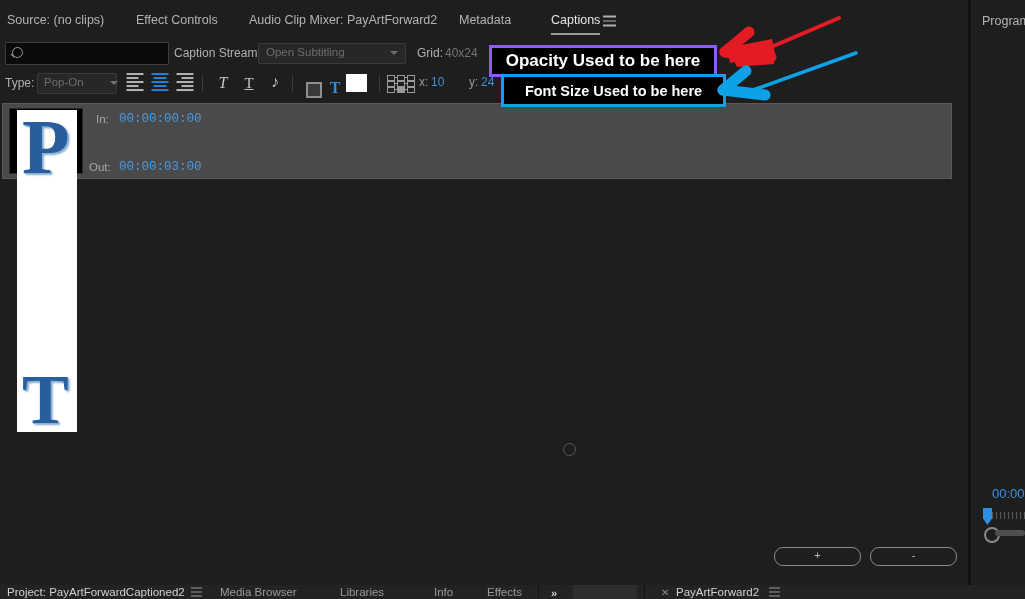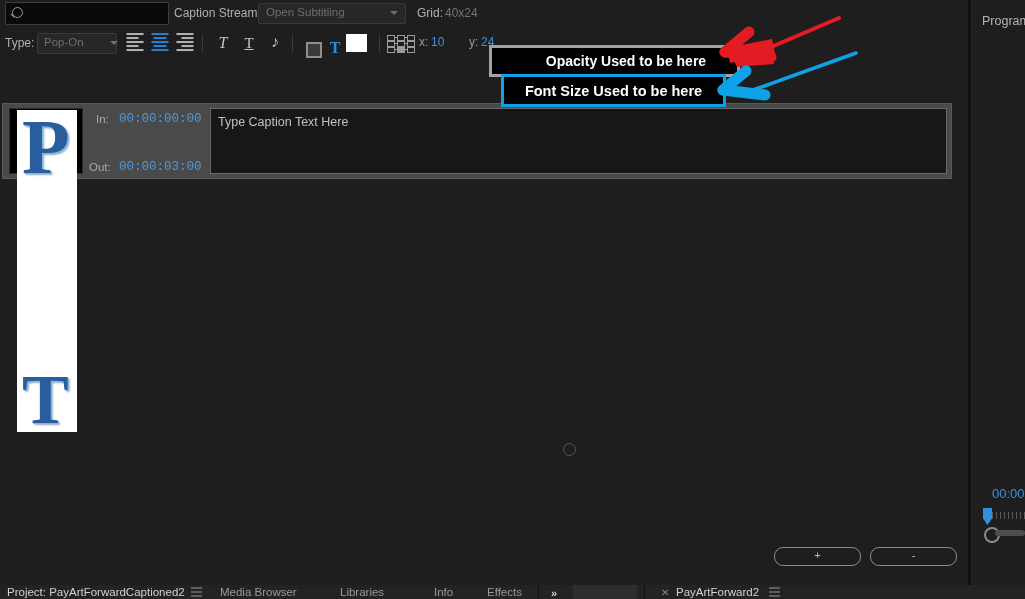--- a/index.html
+++ b/index.html
@@ -184,31 +184,46 @@
   .bottombar .vsep{position:absolute;top:0;width:1px;height:14px;background:#141414;}
   .bhamb{position:absolute;top:7px;transform:translateY(-50%);width:11px;height:9px;}
   .bhamb span{display:block;height:1.3px;background:#9a9a9a;margin-bottom:2.5px;}
   .chev2{position:absolute;top:2px;font-size:11px;color:#cfcfcf;font-weight:bold;}
   .closex{position:absolute;top:7px;transform:translateY(-50%);font-size:10px;color:#8a8a8a;}
   .bgap{position:absolute;top:0;width:64px;height:14px;background:#2e2e2e;}
 
   
   .anno{position:absolute;display:flex;align-items:center;justify-content:center;
     font-weight:bold;color:#ffffff;background:#000;white-space:nowrap;}
-  .anno.red{left:489px;top:45px;width:222px;height:26px;border:3px solid #a3a3a3;font-size:14px;padding-left:23px;}
+  .anno.red{left:489px;top:45px;width:222px;height:26px;border:3px solid #8b5cf6;font-size:17px;}
   .anno.blue{left:501px;top:74px;width:219px;height:27px;border:3px solid #0da2e7;font-size:14.5px;}
   .arrowsvg{position:absolute;left:715px;top:14px;width:150px;height:95px;pointer-events:none;}
 </style>
 </head>
 <body>
 
 <div class="app">
 
   <div class="captions-panel">
 
+    <div class="tabstrip">
+      <div class="tab" style="left:7px;">Source: (no clips)</div>
+      <div class="tab" style="left:136px;">Effect Controls</div>
+      <div class="tab" style="left:249px;">Audio Clip Mixer: PayArtForward2</div>
+      <div class="tab" style="left:459px;">Metadata</div>
+      <div class="tab active" style="left:551px;">
+        <span>Captions</span>
+        <span class="ul"></span>
+      </div>
+      <div class="hamburger" style="left:603px;">
+        <span></span>
+          <span></span>
+          <span></span>
+      </div>
+    </div>
 
     <div class="row2">
       <div class="searchbox">
         <span class="mag"></span>
       </div>
       <span class="lbl" style="left:174px;top:6px;">Caption Stream:</span>
       <div class="stream-select">
         <span class="val">Open Subtitling</span>
         <span class="chev"></span>
       </div>
@@ -300,23 +315,20 @@
     </div>
 
     <div class="cliprow">
       <div class="thumb">
         <div class="dashes">–– –– – – – ––</div>
       </div>
       <span class="inout-lbl" style="left:93px;top:9px;">In:</span>
       <span class="inout-val" style="left:116px;top:8px;">00:00:00:00</span>
       <span class="inout-lbl" style="left:86px;top:57px;">Out:</span>
       <span class="inout-val" style="left:116px;top:56px;">00:00:03:00</span>
-      <div class="capttext">
-        <span class="ph">Type Caption Text Here</span>
-      </div>
     </div>
 
     <div class="canvas">
       <div class="spinner"></div>
     </div>
 
     <div class="pmbtn" style="left:774px;">+</div>
     <div class="pmbtn" style="left:870px;">-</div>
   </div>
 

